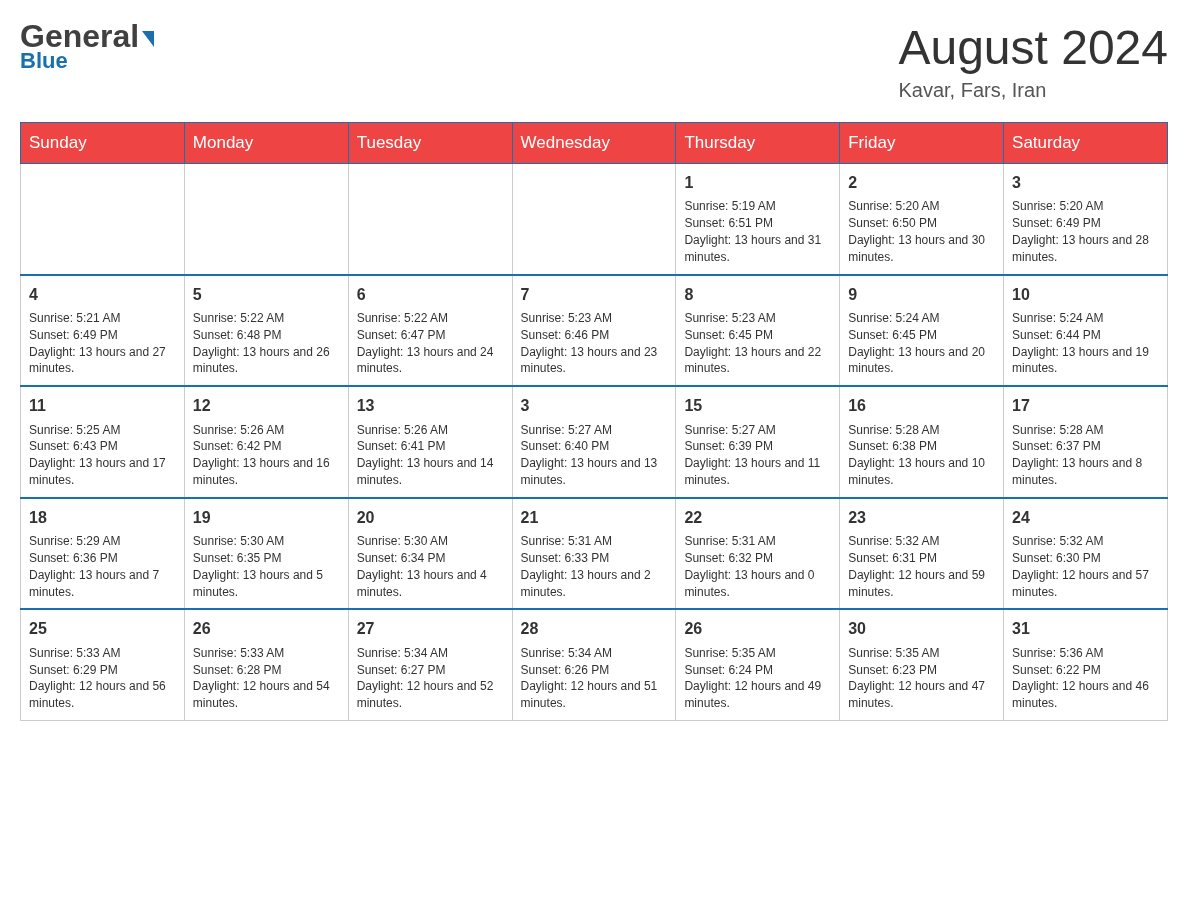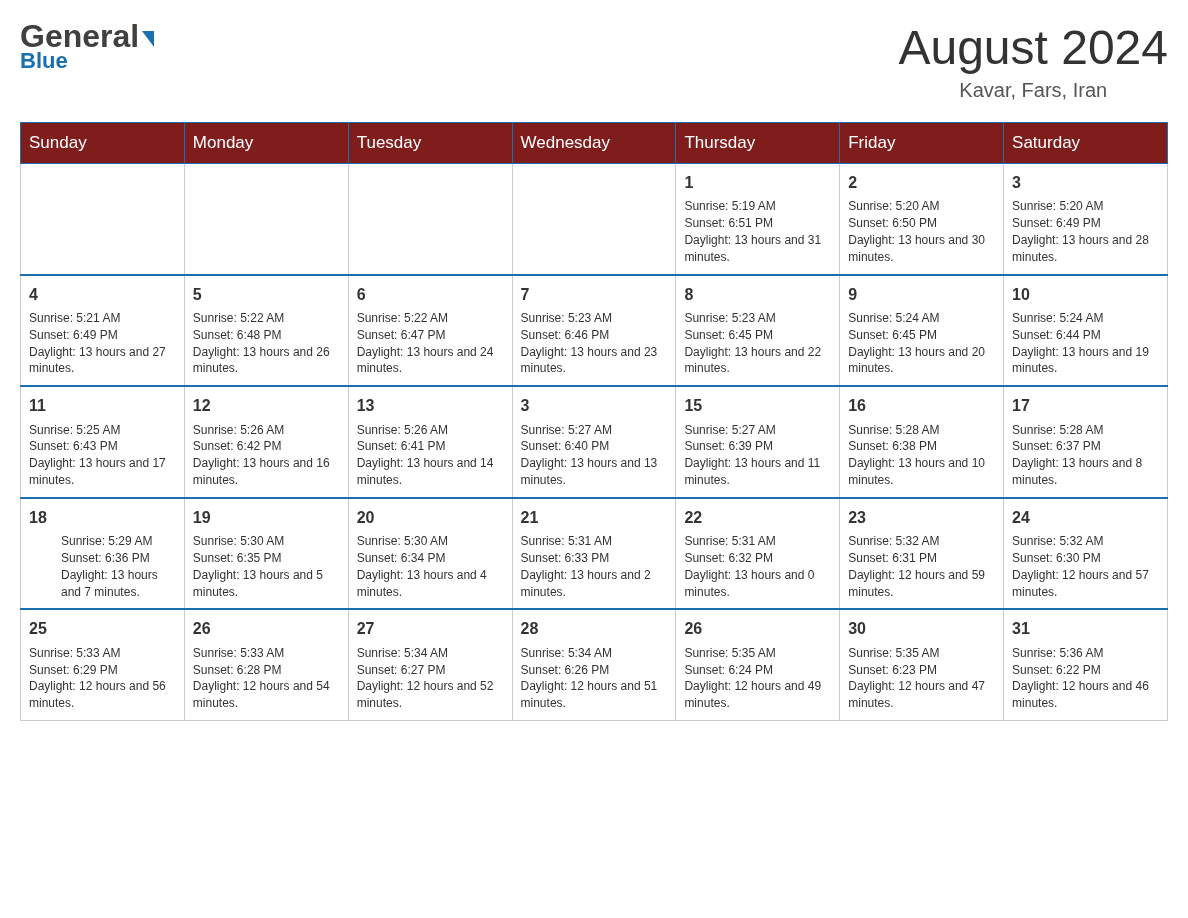--- a/index.html
+++ b/index.html
@@ -28,39 +28,39 @@
       line-height: 1;
       text-align: right;
     }
     .logo-blue-line {
       color: #1a6faf;
       font-size: 22px;
       font-weight: bold;
       margin-top: -4px;
     }
     .title-section {
-      text-align: center;
+      text-align: left;
     }
     .month-title {
       font-size: 48px;
       font-weight: normal;
       color: #333;
     }
     .location {
       font-size: 20px;
       color: #555;
       margin-top: 4px;
     }
     .calendar {
       width: 100%;
       border-collapse: collapse;
       border: 1px solid #bbb;
     }
     .calendar th {
-      background: #7f1d1d;
+      background: #ef4444;
       color: #fff;
       padding: 10px 8px;
       font-size: 17px;
       font-weight: normal;
       text-align: left;
       border: 1px solid #1a6faf;
     }
     .calendar td {
       vertical-align: top;
       padding: 8px;
@@ -228,21 +228,21 @@
         <td>
           <span class="day-num">17</span>
           <div class="day-info" style="white-space: pre-line;">Sunrise: 5:28 AM
 Sunset: 6:37 PM
 Daylight: 13 hours and 8 minutes.</div>
         </td>
       </tr>
       <tr>
         <td>
           <span class="day-num">18</span>
-          <div class="day-info" style="white-space: pre-line; margin-left: 32px;">Sunrise: 5:29 AM
+          <div class="day-info" style="white-space: pre-line;">Sunrise: 5:29 AM
 Sunset: 6:36 PM
 Daylight: 13 hours and 7 minutes.</div>
         </td>
         <td>
           <span class="day-num">19</span>
           <div class="day-info" style="white-space: pre-line;">Sunrise: 5:30 AM
 Sunset: 6:35 PM
 Daylight: 13 hours and 5 minutes.</div>
         </td>
         <td>

